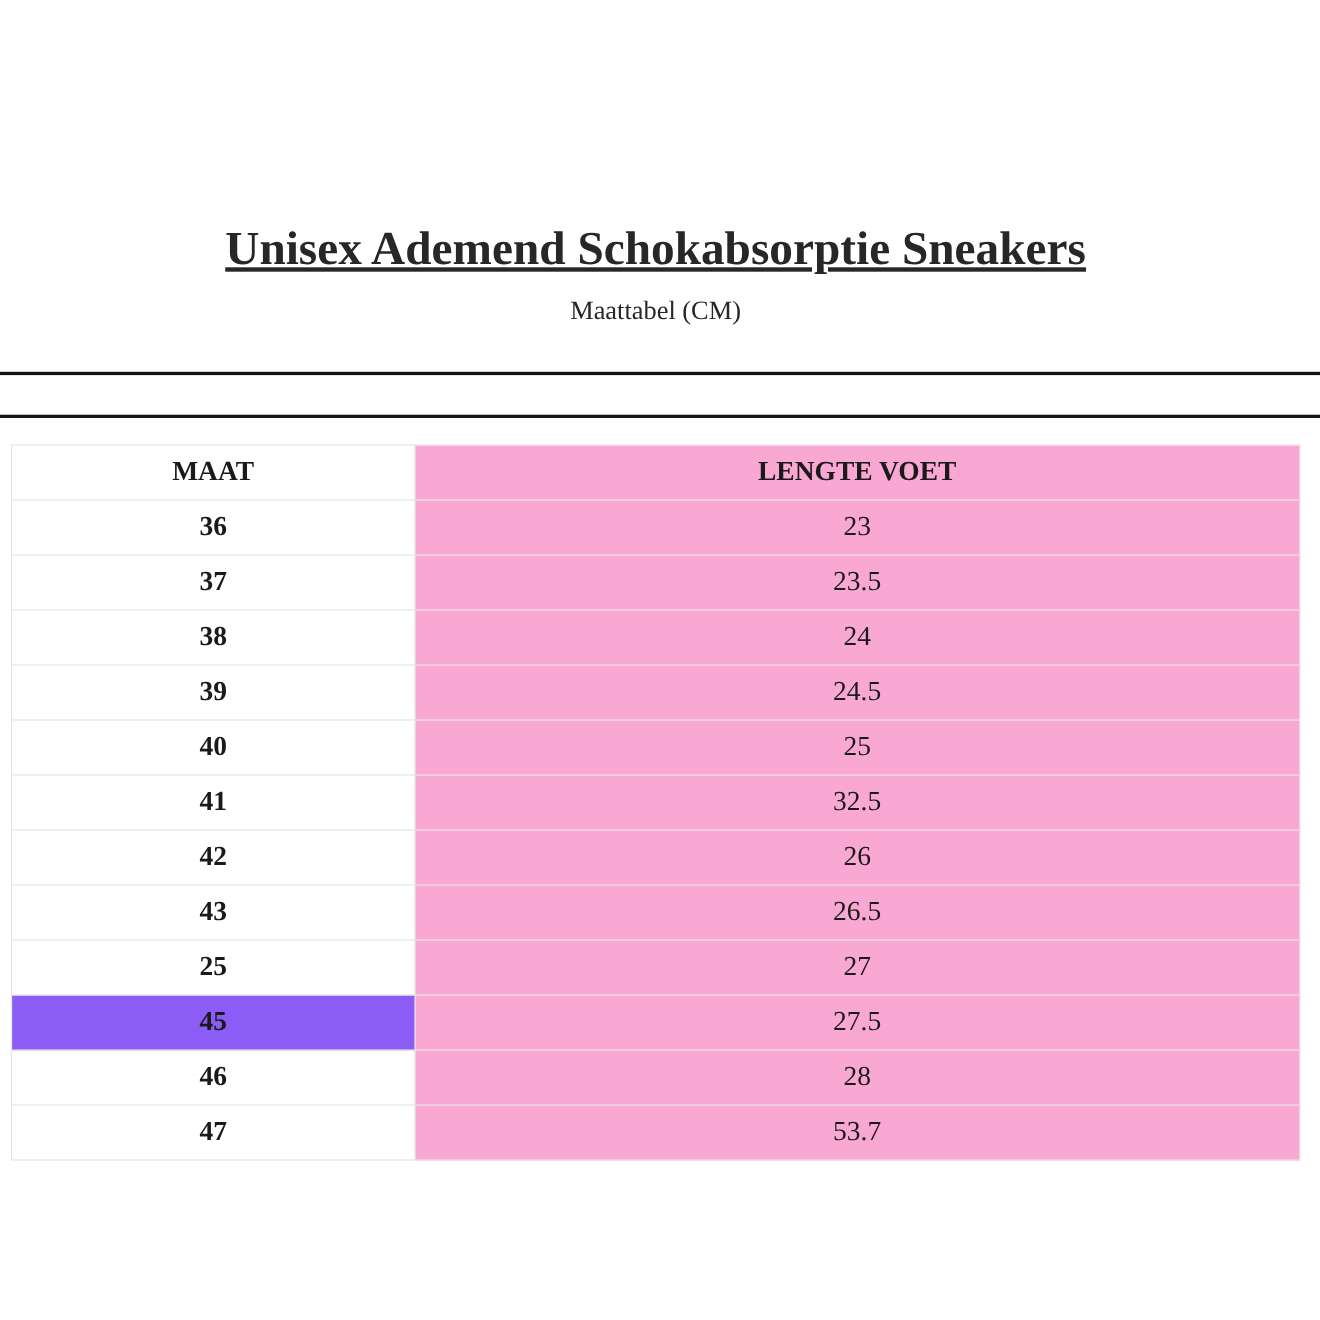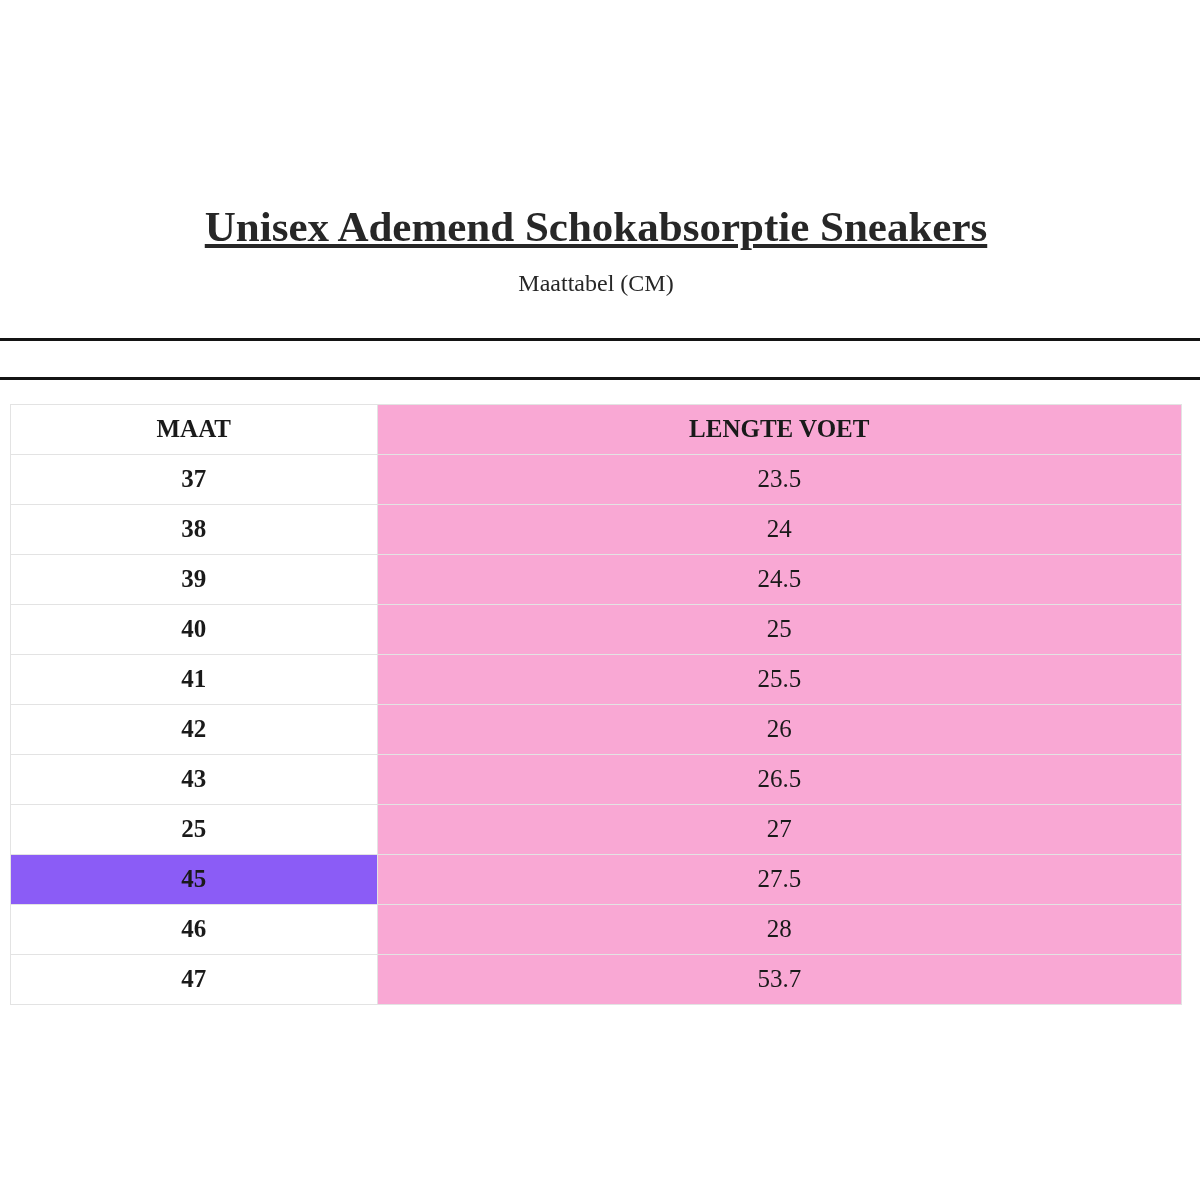--- a/index.html
+++ b/index.html
@@ -91,38 +91,42 @@
 <div class="table-wrap">
   <table class="size-table">
     <thead>
       <tr>
         <th>MAAT</th>
         <th>LENGTE VOET</th>
       </tr>
     </thead>
     <tbody>
         <tr>
+          <td>36</td>
+          <td>23</td>
+        </tr>
+        <tr>
           <td>37</td>
           <td>23.5</td>
         </tr>
         <tr>
           <td>38</td>
           <td>24</td>
         </tr>
         <tr>
           <td>39</td>
           <td>24.5</td>
         </tr>
         <tr>
           <td>40</td>
           <td>25</td>
         </tr>
         <tr>
           <td>41</td>
-          <td>25.5</td>
+          <td>32.5</td>
         </tr>
         <tr>
           <td>42</td>
           <td>26</td>
         </tr>
         <tr>
           <td>43</td>
           <td>26.5</td>
         </tr>
         <tr>

